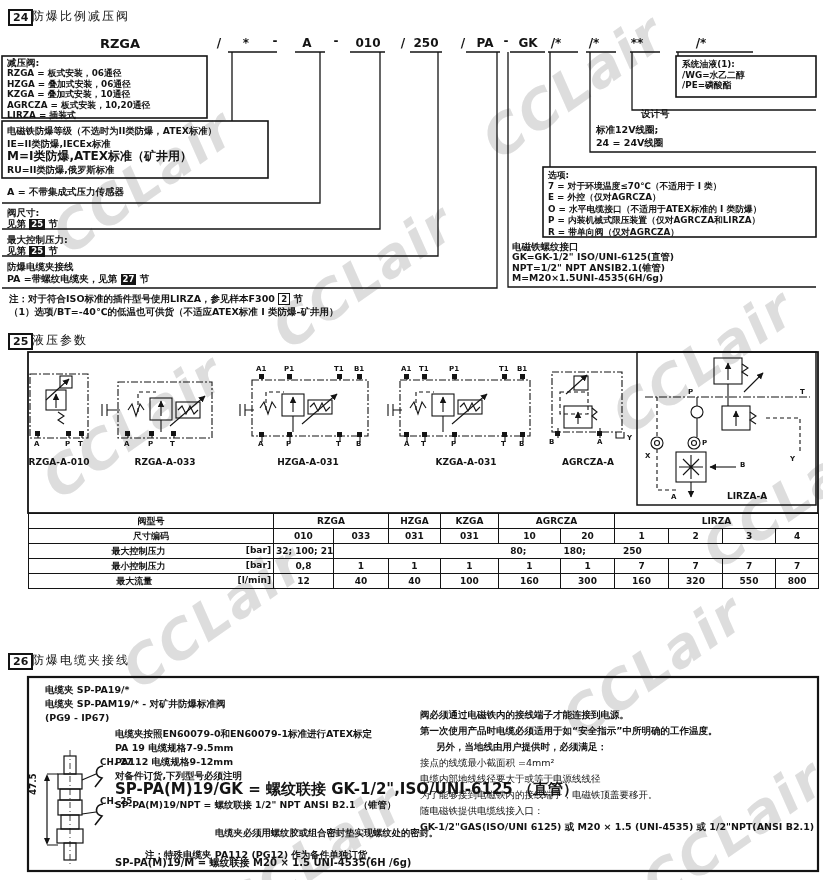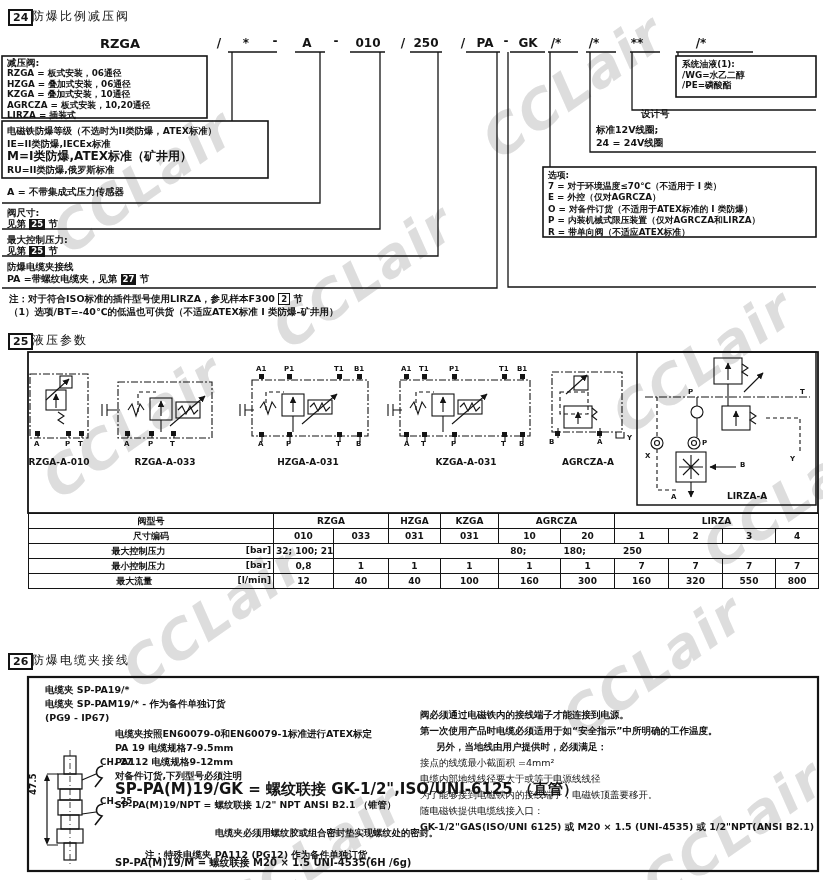--- a/index.html
+++ b/index.html
@@ -276,25 +276,31 @@
     <div class="lbl9">/PE=磷酸酯</div>
   </div>
   <div class="abs lbl10" style="left:641px;top:108px">设计号</div>
   <div class="abs lbl10" style="left:596px;top:124px">标准12V线圈;</div>
   <div class="abs lbl10" style="left:596px;top:137px">24 = 24V线圈</div>
 
   <div class="abs" style="left:548px;top:170px">
     <div class="lbl9">选项:</div>
     <div class="lbl9" style="line-height:11.5px">7  =  对于环境温度≤70℃（不适用于 I 类）</div>
     <div class="lbl9" style="line-height:11.5px">E  =  外控（仅对AGRCZA）</div>
-    <div class="lbl9" style="line-height:11.5px">O  =  对备件订货（不适用于ATEX标准的 I 类防爆）</div>
+    <div class="lbl9" style="line-height:11.5px">O  =  水平电缆接口（不适用于ATEX标准的 I 类防爆）</div>
     <div class="lbl9" style="line-height:11.5px">P  =  内装机械式限压装置（仅对AGRCZA和LIRZA）</div>
-    <div class="lbl9" style="line-height:11.5px">R  =  带单向阀（不适应ATEX标准）</div>
-  </div>
-
+    <div class="lbl9" style="line-height:11.5px">R  =  带单向阀（仅对AGRCZA）</div>
+  </div>
+
+  <div class="abs" style="left:512px;top:241px">
+    <div class="lbl10" style="line-height:11px">电磁铁螺纹接口</div>
+    <div class="lbl9" style="font-size:9.3px">GK=GK-1/2" ISO/UNI-6125(直管)</div>
+    <div class="lbl9" style="font-size:9.3px">NPT=1/2" NPT ANSIB2.1(锥管)</div>
+    <div class="lbl9" style="font-size:9.3px">M=M20×1.5UNI-4535(6H/6g)</div>
+  </div>
 
   <div class="abs" style="left:8px;top:330px"><span class="secnum">25</span></div>
   <div class="abs sectitle" style="left:32px;top:332px">液压参数</div>
 
   <div class="abs dlabel" style="left:18px;top:457px;width:82px">RZGA-A-010</div>
   <div class="abs dlabel" style="left:122px;top:457px;width:86px">RZGA-A-033</div>
   <div class="abs dlabel" style="left:262px;top:457px;width:92px">HZGA-A-031</div>
   <div class="abs dlabel" style="left:418px;top:457px;width:96px">KZGA-A-031</div>
   <div class="abs dlabel" style="left:550px;top:457px;width:76px">AGRCZA-A</div>
   <div class="abs dlabel" style="left:712px;top:491px;width:70px">LIRZA-A</div>
@@ -413,21 +419,21 @@
       <td>550</td>
       <td>800</td>
     </tr>
   </tbody>
     </table>
 
   <div class="abs" style="left:8px;top:650px"><span class="secnum">26</span></div>
   <div class="abs sectitle" style="left:32px;top:652px">防爆电缆夹接线</div>
 
   <div class="abs lbl10" style="left:45px;top:684px">电缆夹 SP-PA19/*</div>
-  <div class="abs lbl10" style="left:45px;top:698px">电缆夹 SP-PAM19/* - 作为备件单独订货</div>
+  <div class="abs lbl10" style="left:45px;top:698px">电缆夹 SP-PAM19/* - 对矿井防爆标准阀</div>
   <div class="abs lbl10" style="left:45px;top:712px">(PG9 - IP67)</div>
 
   <div class="abs lbl10" style="left:115px;top:728px">电缆夹按照EN60079-0和EN60079-1标准进行ATEX标定</div>
   <div class="abs lbl10" style="left:115px;top:742px">PA 19   电缆规格7-9.5mm</div>
   <div class="abs lbl10" style="left:115px;top:756px">PA112  电缆规格9-12mm</div>
   <div class="abs lbl10" style="left:115px;top:770px">对备件订货,下列型号必须注明</div>
   <div class="abs lbl9" style="left:115px;top:784px;font-size:15px">SP-PA(M)19/GK   = 螺纹联接  GK-1/2",ISO/UNI-6125  （直管）</div>
   <div class="abs lbl9" style="left:115px;top:800px;font-size:9.3px">SP-PA(M)19/NPT = 螺纹联接  1/2" NPT ANSI B2.1  （锥管）</div>
   <div class="abs lbl9" style="left:115px;top:858px;font-size:10px">SP-PA(M)19/M    = 螺纹联接  M20 × 1.5 UNI-4535(6H /6g)</div>
   <div class="abs lbl9" style="left:215px;top:828px;font-size:9.3px">电缆夹必须用螺纹胶或组合密封垫实现螺纹处的密封。</div>

